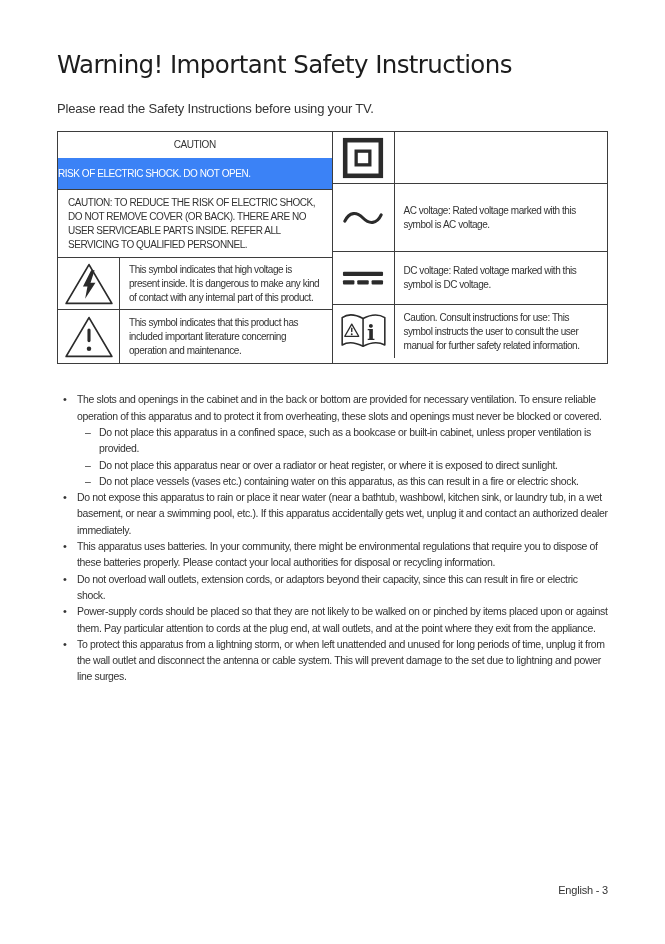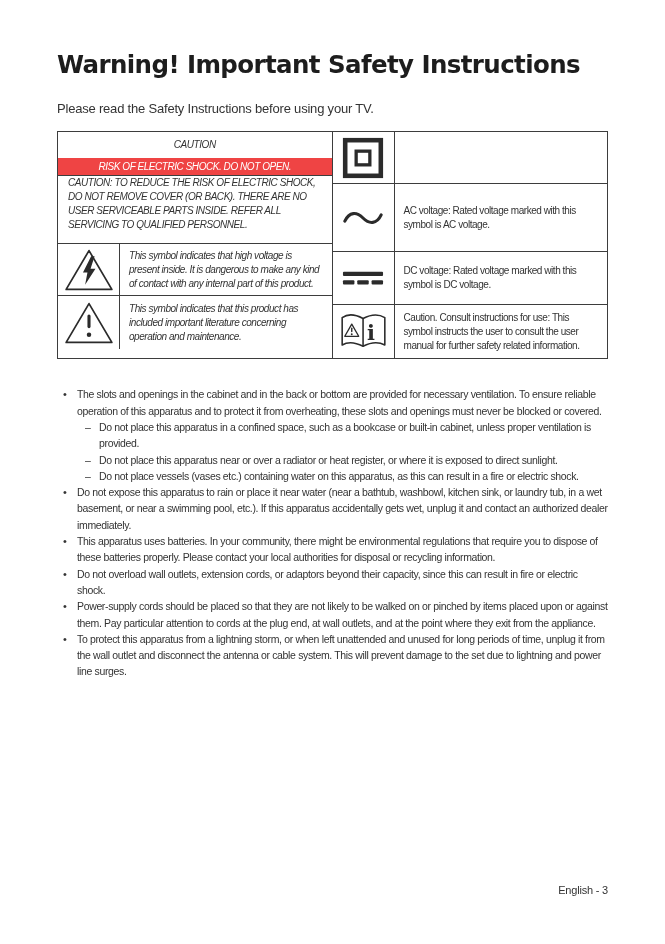--- a/index.html
+++ b/index.html
@@ -13,21 +13,21 @@
   .page {
     position: relative;
     width: 665px; height: 944px;
     padding: 50px 57px 0 57px;
     overflow: hidden;
     background: #ffffff;
   }
   .page-title {
     margin: 0;
     font-family: "DejaVu Sans", sans-serif;
-    font-weight: 700;
+    font-weight: 400;
     font-size: 24.5px;
     letter-spacing: -0.6px;
     color: #1d1d1d;
     line-height: 1.2;
   }
   .intro {
     margin: 22px 0 0 0;
     font-size: 13px;
     letter-spacing: -0.2px;
     color: #333;
@@ -38,37 +38,37 @@
     margin-top: 15px;
     width: 551px;
     display: flex;
     border: 1px solid #3d3d3d;
     font-size: 10px;
     letter-spacing: -0.45px;
     line-height: 14px;
     color: #333;
   }
   .half { width: 50%; }
-  .half.left { border-right: 1px solid #3d3d3d; font-style: italic; }
+  .half.left { border-right: 1px solid #3d3d3d; }
 
   .cell { width: 100%; }
   .cell-caution-head {
     height: 26px;
     display: flex; align-items: center; justify-content: center;
   }
   .cell-risk-banner {
-    height: 17px;
-    background: #ef4444; color: #ffffff;
-    display: flex; align-items: center; justify-content: center;
+    height: 31px;
+    background: #3b82f6; color: #ffffff;
+    display: flex; align-items: center; justify-content: flex-start;
   }
   .cell-caution-body {
     height: 68px;
     border-top: 1px solid #3d3d3d;
     padding: 0 10px;
-    display: flex; align-items: flex-start;
+    display: flex; align-items: center;
   }
   .icon-row { display: flex; border-top: 1px solid #3d3d3d; }
   .icon-row.first { border-top: none; }
   .row-h52 { height: 52px; }
   .row-h51 { height: 51px; }
   .row-h53 { height: 53px; }
   .row-h54 { height: 54px; }
   .row-h68 { height: 68px; border-top: 1px solid #3d3d3d; }
   .icon-cell {
     width: 62px; flex: none;

